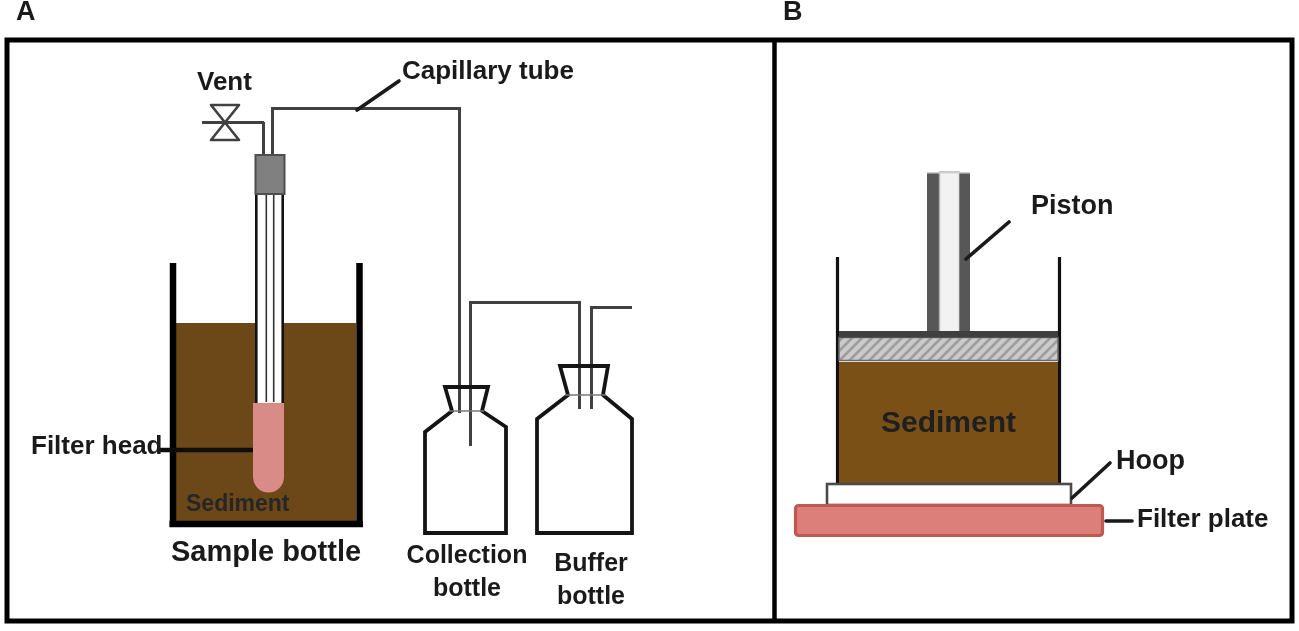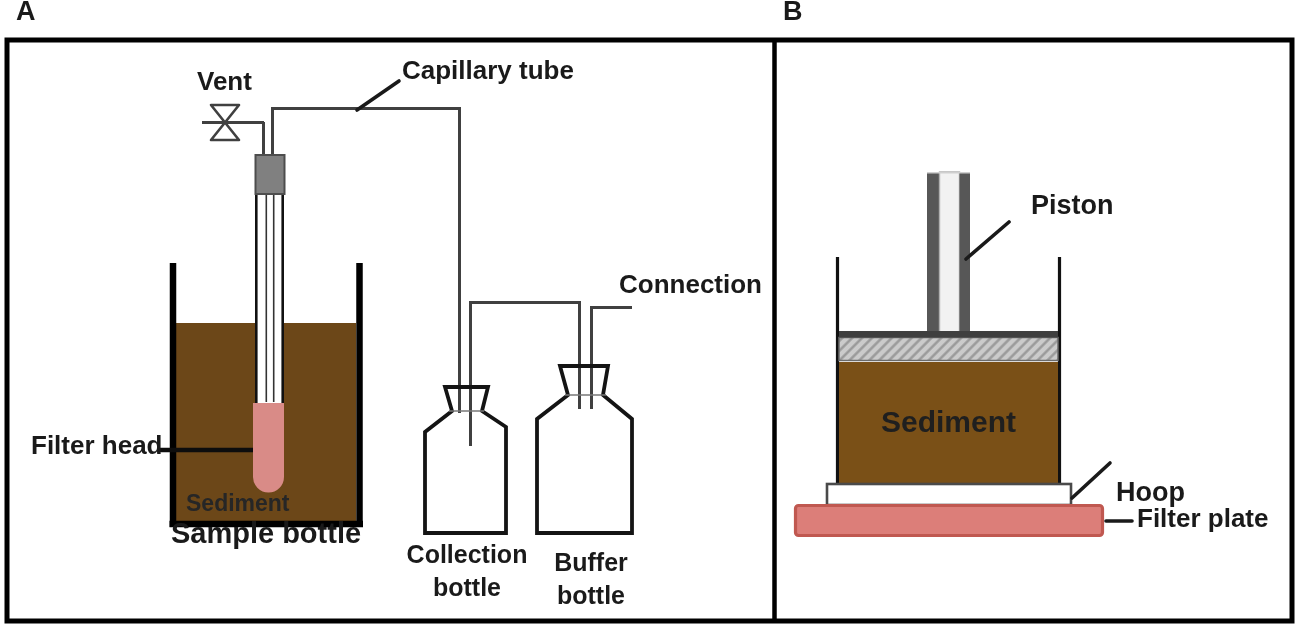--- a/index.html
+++ b/index.html
@@ -90,37 +90,36 @@
 <div class="label" style="left:783px;top:-4px;font-size:27px;">B</div>
 
 <div class="label" style="left:197px;top:66px;font-size:26px;">Vent</div>
 
 <div class="label" style="left:402px;top:55px;font-size:26px;text-align:right;">Capillary tube</div>
 
 <div class="label" style="left:31px;top:430px;font-size:26px;">Filter head</div>
 
 <div class="label" style="left:186px;top:490px;font-size:23px;color:#262626;">Sediment</div>
 
-<div class="label ctr" style="left:166px;top:517px;width:200px;font-size:29px;">Sample bottle</div>
+<div class="label ctr" style="left:166px;top:535px;width:200px;font-size:29px;">Sample bottle</div>
 
 <div class="label ctr" style="left:406px;top:538px;width:122px;font-size:25px;line-height:33px;">
   <div>Collection</div>
   <div>bottle</div>
 </div>
 
 <div class="label ctr" style="left:530px;top:538px;width:122px;font-size:25px;line-height:33px;margin-top:8px;">
   <div>Buffer</div>
   <div>bottle</div>
 </div>
 
 <div class="label ctr" style="left:618px;top:266px;width:145px;font-size:26px;line-height:37px;">
-  <div>Connection</div>
 </div>
 
 <div class="label" style="left:1031px;top:190px;font-size:27px;">Piston</div>
 
 <div class="label ctr" style="left:839px;top:405px;width:219px;font-size:30px;color:#1f1f1f;">Sediment</div>
 
-<div class="label" style="left:1116px;top:445px;font-size:27px;margin-top:32px;">Hoop</div>
+<div class="label" style="left:1116px;top:445px;font-size:27px;">Hoop</div>
 
 <div class="label" style="left:1137px;top:503px;font-size:26px;">Filter plate</div>
 
 </div>
 
 </body></html>

